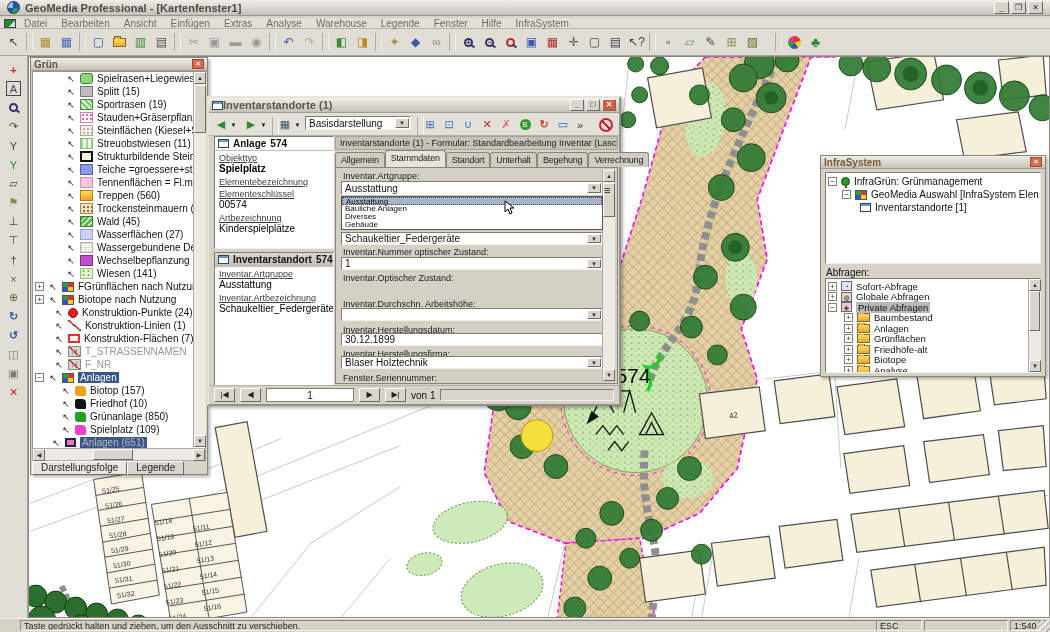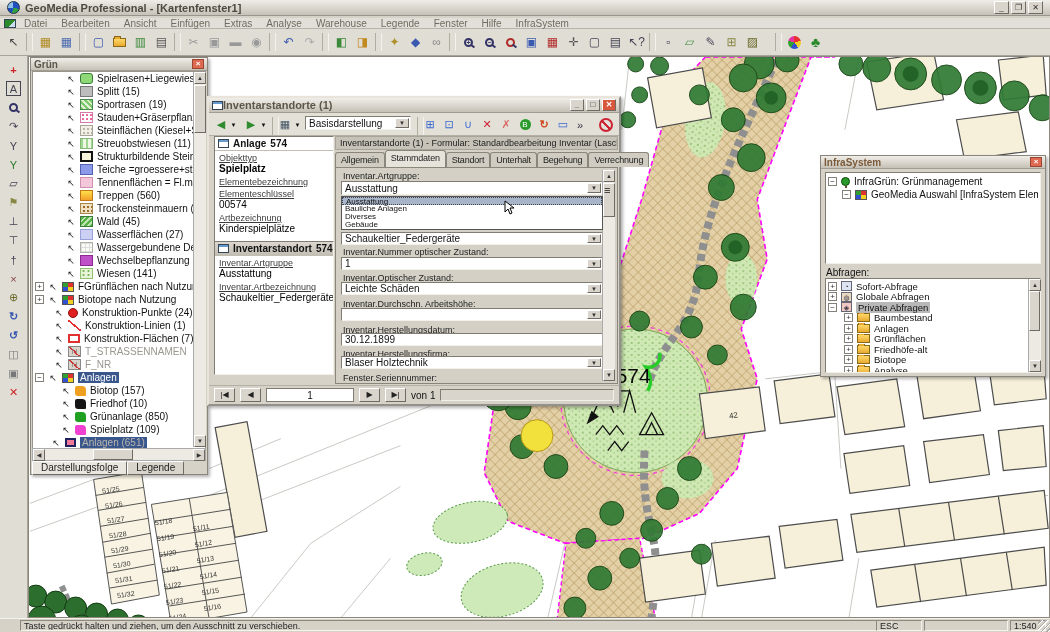--- a/index.html
+++ b/index.html
@@ -666,21 +666,21 @@
         <span>574</span>
       </div>
       <div class="fldl">Objekttyp</div>
       <div class="fldv b">Spielplatz</div>
       <div class="fldl">Elementebezeichnung</div>
       <div class="fldl">Elementeschlüssel</div>
       <div class="fldv">00574</div>
       <div class="fldl">Artbezeichnung</div>
       <div class="fldv">Kinderspielplätze</div>
     </div>
-    <div class="lcolbox" style="top:143px;height:134px">
+    <div class="lcolbox" style="top:154px;height:134px">
       <div class="lchead gray">
         <span class="wic"></span>
         <span>Inventarstandort</span>
         <span>574.12</span>
       </div>
       <div class="fldl">Inventar.Artgruppe</div>
       <div class="fldv">Ausstattung</div>
       <div class="fldl">Inventar.Artbezeichnung</div>
       <div class="fldv">Schaukeltier_Federgeräte</div>
     </div>
@@ -713,24 +713,20 @@
         <span class="combo" style="left:5px;top:64px;width:262px;height:13px">
           <span>Schaukeltier_Federgeräte</span>
           <span class="cbtn">▼</span>
         </span>
         <span class="flabel" style="top:79px">Inventar.Nummer optischer Zustand:</span>
         <span class="combo" style="left:5px;top:89px;width:262px;height:13px">
           <span>1</span>
           <span class="cbtn">▼</span>
         </span>
         <span class="flabel" style="top:105px">Inventar.Optischer Zustand:</span>
-        <span class="combo" style="left:5px;top:114px;width:262px;height:13px">
-          <span>Leichte Schäden</span>
-          <span class="cbtn">▼</span>
-        </span>
         <span class="flabel" style="top:131px">Inventar.Durchschn. Arbeitshöhe:</span>
         <span class="combo" style="left:5px;top:140px;width:262px;height:13px">
           <span></span>
           <span class="cbtn">▼</span>
         </span>
         <span class="flabel" style="top:157px">Inventar.Herstellungsdatum:</span>
         <span class="combo" style="left:5px;top:165px;width:262px;height:13px">
           <span>30.12.1899</span>
         </span>
         <span class="flabel" style="top:181px">Inventar.Herstellungsfirma:</span>
@@ -767,20 +763,24 @@
       <div class="trow">
         <span class="exp">−</span>
         <span class="lolli"></span>
         <span>InfraGrün: Grünmanagement</span>
       </div>
       <div class="trow" style="padding-left:14px">
         <span class="exp">−</span>
         <span class="icm"></span>
         <span>GeoMedia Auswahl [InfraSystem Elemente]</span>
       </div>
+      <div class="trow" style="padding-left:32px">
+        <span class="wic"></span>
+        <span>Inventarstandorte [1]</span>
+      </div>
     </div>
     <div style="position:absolute;left:5px;top:111px;font-size:10px">Abfragen:</div>
     <div class="sunk" style="position:absolute;left:4px;right:4px;top:122px;height:95px;padding:2px 14px 2px 2px;overflow:hidden">
       <div class="qrow">
           <span class="exp">+</span>
           <span class="qi" style="background:#dfe4f2">◔</span>
           <span>Sofort-Abfrage</span>
         </div>
       <div class="qrow">
           <span class="exp">+</span>

